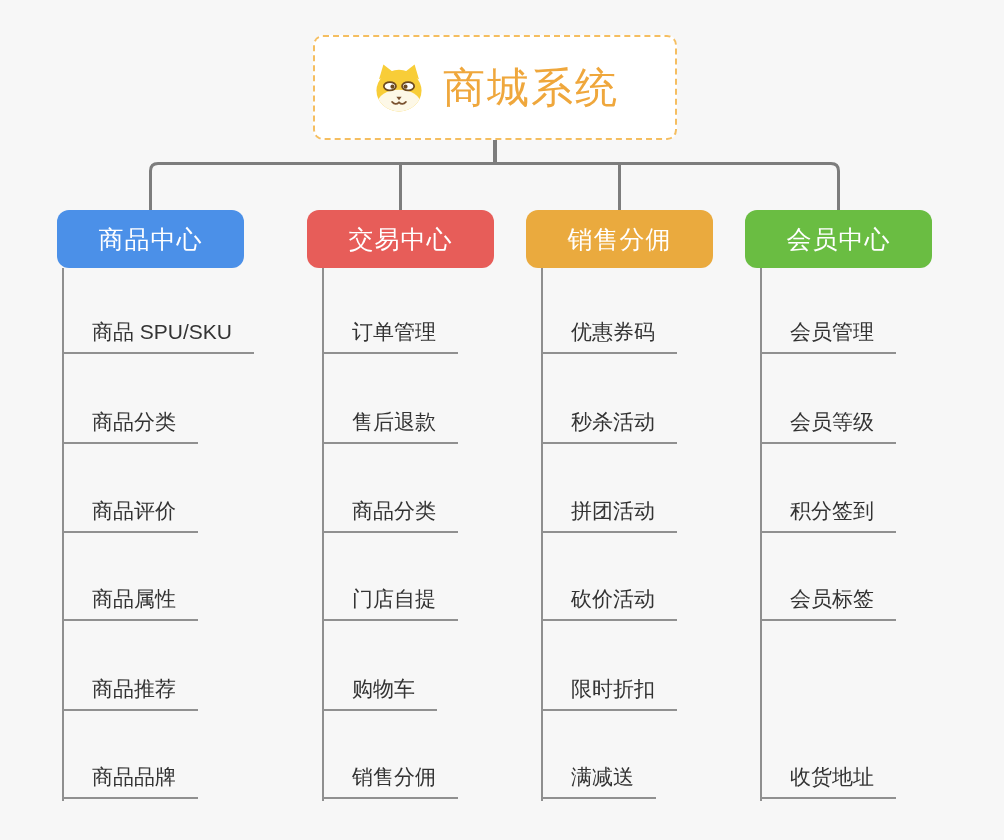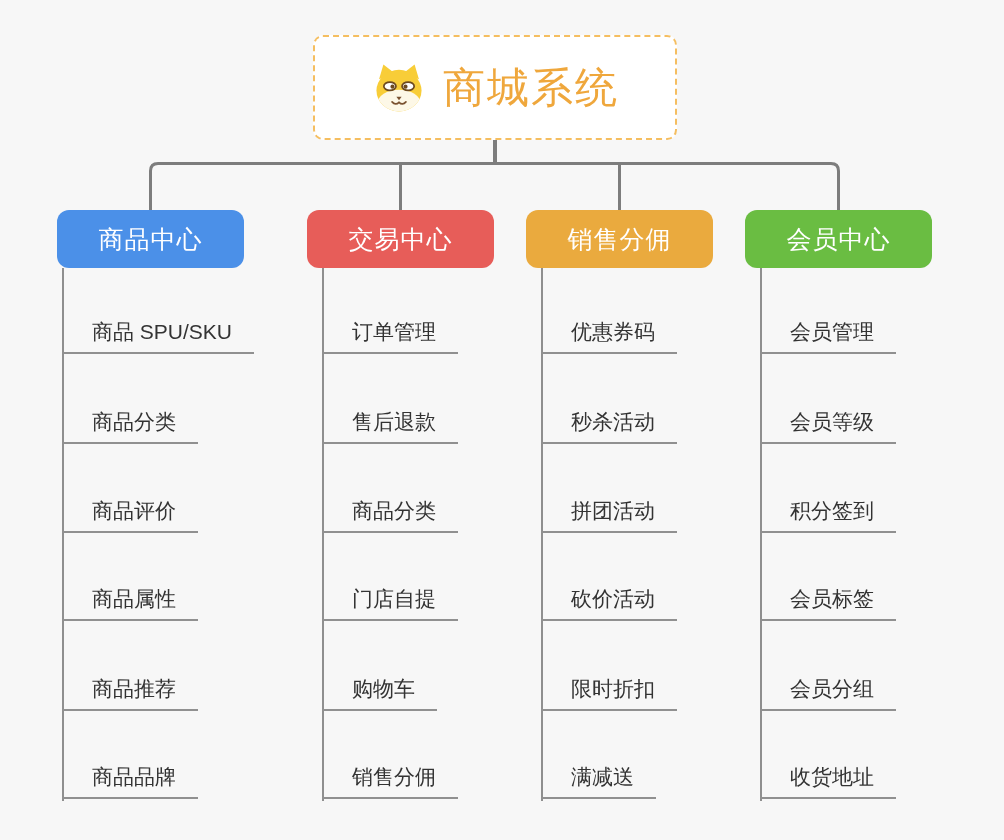--- a/index.html
+++ b/index.html
@@ -166,17 +166,16 @@
     <div class="leaf r3">砍价活动</div>
     <div class="leaf r4">限时折扣</div>
     <div class="leaf r5">满减送</div>
   </div>
 
   <div class="branch-children c3">
     <div class="leaf r0">会员管理</div>
     <div class="leaf r1">会员等级</div>
     <div class="leaf r2">积分签到</div>
     <div class="leaf r3">会员标签</div>
-    <div class="leaf r4">会员分组</div>
     <div class="leaf r5">收货地址</div>
   </div>
 
 </div>
 
 </body></html>

